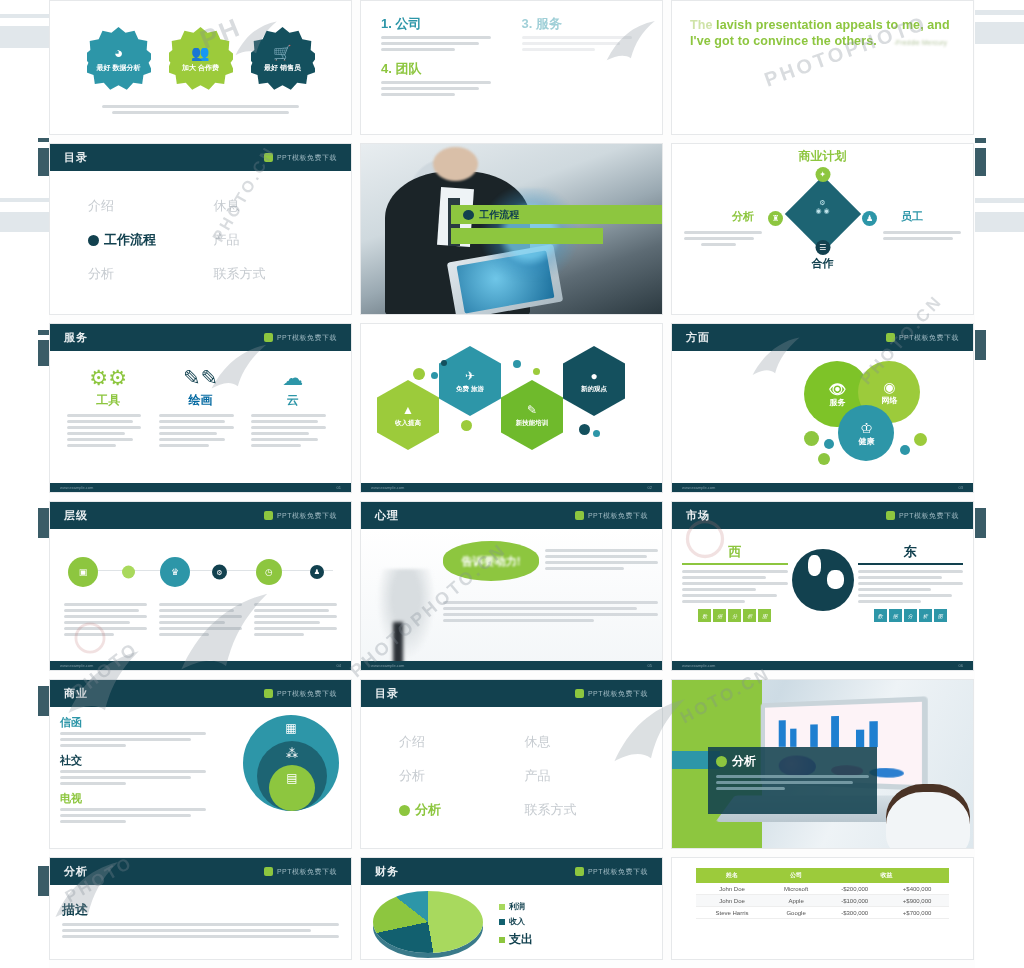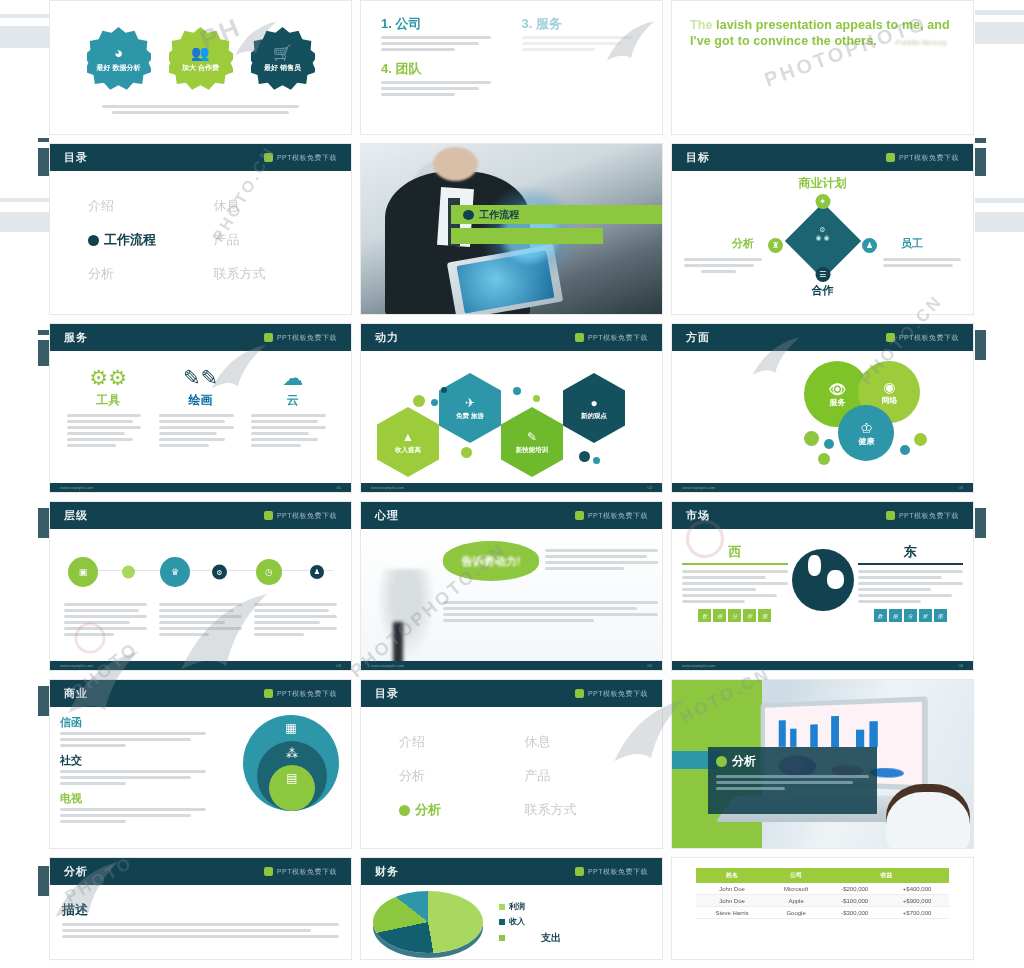--- a/index.html
+++ b/index.html
@@ -324,27 +324,20 @@
         <div class="ribbon">
           <div class="r1">
               <i class="dot"></i>
               <span>工作流程</span>
             </div>
           <div class="r2"></div>
         </div>
       </div>
 
       <div class="slide h172">
-        <div class="bar">
-          <span class="bar-title">目标</span>
-          <span class="bar-right">
-            <i class="logo-sq"></i>
-            <span class="bar-credit">PPT模板免费下载</span>
-          </span>
-        </div>
         <div class="body" style="padding:4px 8px;">
           <div style="text-align:center;color:#8dc63f;font-size:12px;font-weight:bold;filter:blur(.3px);">商业计划</div>
           <div style="position:relative;height:108px;">
 
             <div style="position:absolute;left:50%;top:22px;transform:translateX(-50%) rotate(45deg);width:54px;height:54px;background:#1d6473;"></div>
             <div style="position:absolute;left:50%;top:34px;transform:translateX(-50%);width:40px;height:34px;color:#bfe3ea;font-size:7px;text-align:center;line-height:1.1;filter:blur(.6px);">⚙<br>◉ ◉</div>
 
             <div style="position:absolute;left:50%;top:2px;transform:translateX(-50%);width:15px;height:15px;border-radius:50%;background:#8dc63f;color:#fff;font-size:8px;display:flex;align-items:center;justify-content:center;">✦</div>
             <div style="position:absolute;left:50%;bottom:18px;transform:translateX(-50%);width:15px;height:15px;border-radius:50%;background:#12414f;color:#fff;font-size:8px;display:flex;align-items:center;justify-content:center;">☰</div>
             <div style="position:absolute;left:50%;bottom:2px;transform:translateX(-50%);font-size:11px;font-weight:bold;color:#12414f;filter:blur(.3px);">合作</div>
@@ -416,27 +409,20 @@
             </div>
           </div>
         </div>
         <div class="foot">
             <span>www.example.com</span>
             <span>01</span>
           </div>
       </div>
 
       <div class="slide h170">
-        <div class="bar">
-          <span class="bar-title">动力</span>
-          <span class="bar-right">
-            <i class="logo-sq"></i>
-            <span class="bar-credit">PPT模板免费下载</span>
-          </span>
-        </div>
         <div class="body" style="padding:0;">
           <div class="hexwrap">
             <div class="hex" style="left:16px;top:56px;background:#9ccb3b;">
               <span class="gly">▲</span>
               <span class="cap">收入提高</span>
             </div>
             <div class="hex" style="left:78px;top:22px;background:#2d96a8;">
               <span class="gly">✈</span>
               <span class="cap">免费
 旅游</span>
@@ -796,21 +782,21 @@
             <div style="display:flex;align-items:center;gap:4px;margin-bottom:4px;">
               <i style="width:6px;height:6px;background:#a8d95e;display:block;"></i>
               <span style="font-size:8px;color:#12414f;font-weight:bold;filter:blur(.3px);">利润</span>
             </div>
             <div style="display:flex;align-items:center;gap:4px;margin-bottom:4px;">
               <i style="width:6px;height:6px;background:#12606f;display:block;"></i>
               <span style="font-size:8px;color:#12414f;font-weight:bold;filter:blur(.3px);">收入</span>
             </div>
             <div style="display:flex;align-items:center;gap:4px;">
               <i style="width:6px;height:6px;background:#8dc63f;display:block;"></i>
-              <span style="font-size:10px;color:#12414f;font-weight:bold;filter:blur(.3px);margin-left:32px;">支出</span>
+              <span style="font-size:12px;color:#12414f;font-weight:bold;filter:blur(.3px);">支出</span>
             </div>
           </div>
         </div>
       </div>
 
       <div class="slide h103">
         <div class="body" style="padding:4px 24px;">
           <table class="tbl">
             <thead>
               <tr>

